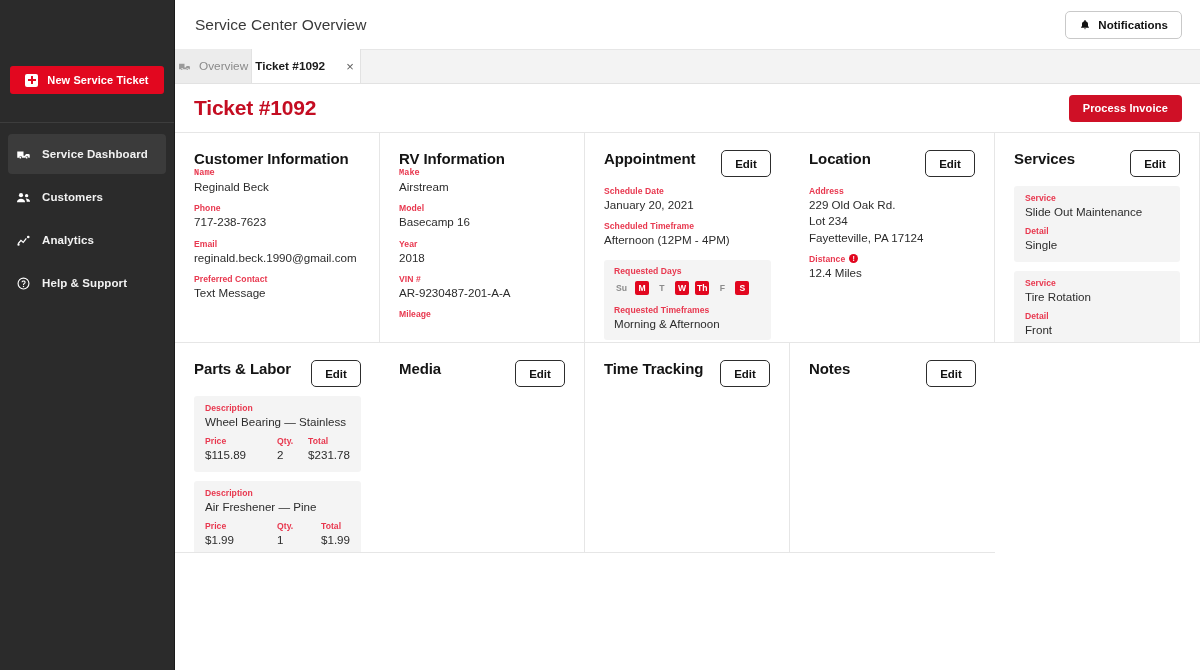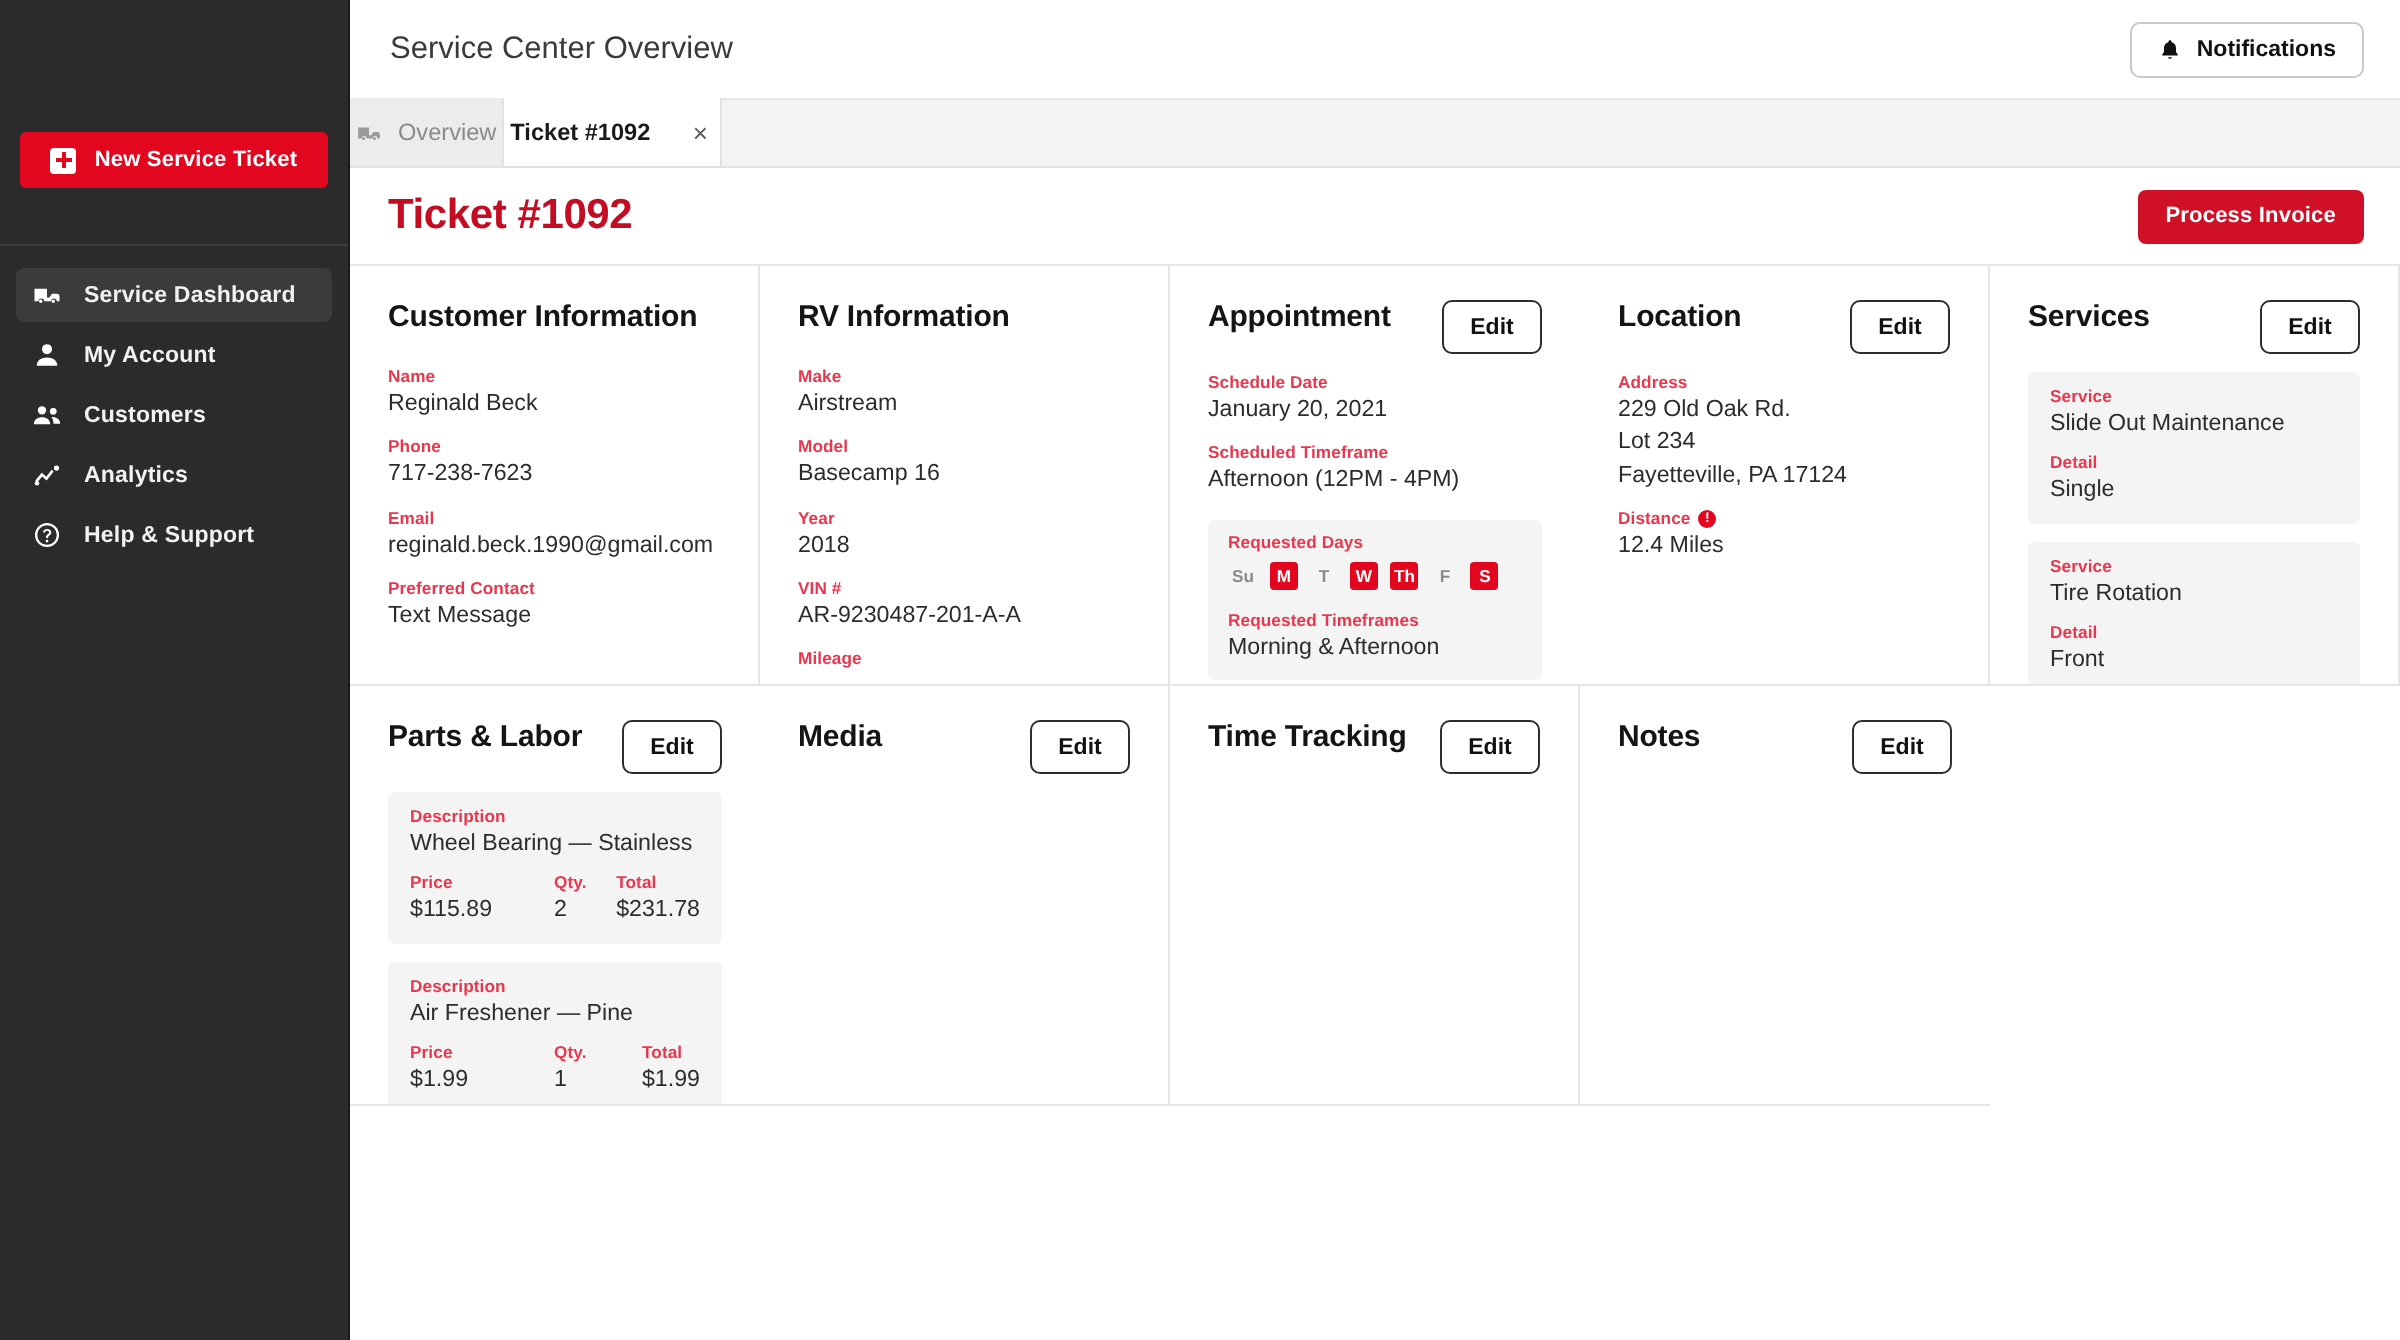--- a/index.html
+++ b/index.html
@@ -40,21 +40,21 @@
     content: ""; position: absolute; background: #e2071f;
   }
   .icon-plusbox:before { left: 5.5px; top: 2.5px; width: 2px; height: 8px; }
   .icon-plusbox:after  { top: 5.5px; left: 2.5px; height: 2px; width: 8px; }
 
   .sb-divider { height: 1px; background: #3d3d3d; margin: 15px 0 11px 0; }
 
   .nav { padding: 0 8px; display: flex; flex-direction: column; gap: 3px; }
   .nav-item {
     display: flex; align-items: center; gap: 11px;
-    height: 27px; padding: 0 8px;
+    height: 40px; padding: 0 8px;
     border-radius: 4px;
     color: #f2f2f2; font-size: 11.5px; font-weight: bold;
     cursor: pointer; letter-spacing: .1px;
   }
   .nav-item.active { background: #3b3b3b; }
   .nav-ico { width: 15px; height: 15px; flex: 0 0 auto; display:block; }
   .nav-ico svg { width: 15px; height: 15px; display: block; fill: #ffffff; }
 
   
   .main { flex: 1; height: 670px; display: flex; flex-direction: column; background: #fff; }
@@ -134,21 +134,21 @@
   .card-title { font-size: 15px; font-weight: bold; color: #141414; letter-spacing: -.1px; }
   .btn-edit {
     height: 27px; min-width: 50px; padding: 0 13px;
     background: #fff; border: 1px solid #2d2d2d; border-radius: 5px;
     font-size: 11.5px; font-weight: bold; color: #111;
     cursor: pointer; font-family: "Liberation Sans", sans-serif;
   }
 
   .flabel { color: #e8384f; font-size: 8.6px; font-weight: bold; letter-spacing: .05px; margin-top: 9px; }
   .fvalue { color: #2c2c2c; font-size: 11.6px; margin-top: 1px; line-height: 1.32; }
-  .fields-first .flabel:first-child { margin-top: 16px; }
+  .fields-first .flabel:first-child { margin-top: 1px; font-family: Liberation Mono, monospace; }
 
   .info-dot {
     display: inline-block; width: 9px; height: 9px; border-radius: 50%;
     background: #e2071f; color: #fff; font-size: 7px; font-weight: bold;
     text-align: center; line-height: 9px; margin-left: 4px;
     vertical-align: 1px; font-family: "Liberation Sans", sans-serif;
   }
 
   
   .req-block { background: #f4f4f4; border-radius: 3px; padding: 6px 10px 9px 10px; margin-top: 12px; }
@@ -194,29 +194,20 @@
 
       <div class="nav-item active">
         <span class="nav-ico">
           <svg viewBox="0 0 24 24">
               <path d="M2 7h10v7h2l2-3h4a2 2 0 0 1 2 2v4h-2.2a2.3 2.3 0 0 0-4.6 0H9.8a2.3 2.3 0 0 0-4.6 0H2V7zm5 8.6a1.4 1.4 0 1 0 0 2.8 1.4 1.4 0 0 0 0-2.8zm10 0a1.4 1.4 0 1 0 0 2.8 1.4 1.4 0 0 0 0-2.8z"></path>
             </svg>
         </span>
         <span>Service Dashboard</span>
       </div>
 
-      <div class="nav-item">
-        <span class="nav-ico">
-          <svg viewBox="0 0 24 24">
-              <circle cx="12" cy="7.3" r="4"></circle>
-              <path d="M3.8 20.5c0-4.3 3.7-6.6 8.2-6.6s8.2 2.3 8.2 6.6z"></path>
-            </svg>
-        </span>
-        <span>My Account</span>
-      </div>
 
       <div class="nav-item">
         <span class="nav-ico">
           <svg viewBox="0 0 24 24">
               <circle cx="8" cy="8.2" r="3.3"></circle>
               <circle cx="17" cy="9" r="2.7"></circle>
               <path d="M1.5 19.4c0-3.6 2.9-5.6 6.5-5.6s6.5 2 6.5 5.6z"></path>
               <path d="M15.6 13.6c3.3.1 6.9 1.2 6.9 5.3h-5.3c0-2-.6-3.7-1.6-5.3z"></path>
             </svg>
         </span>

